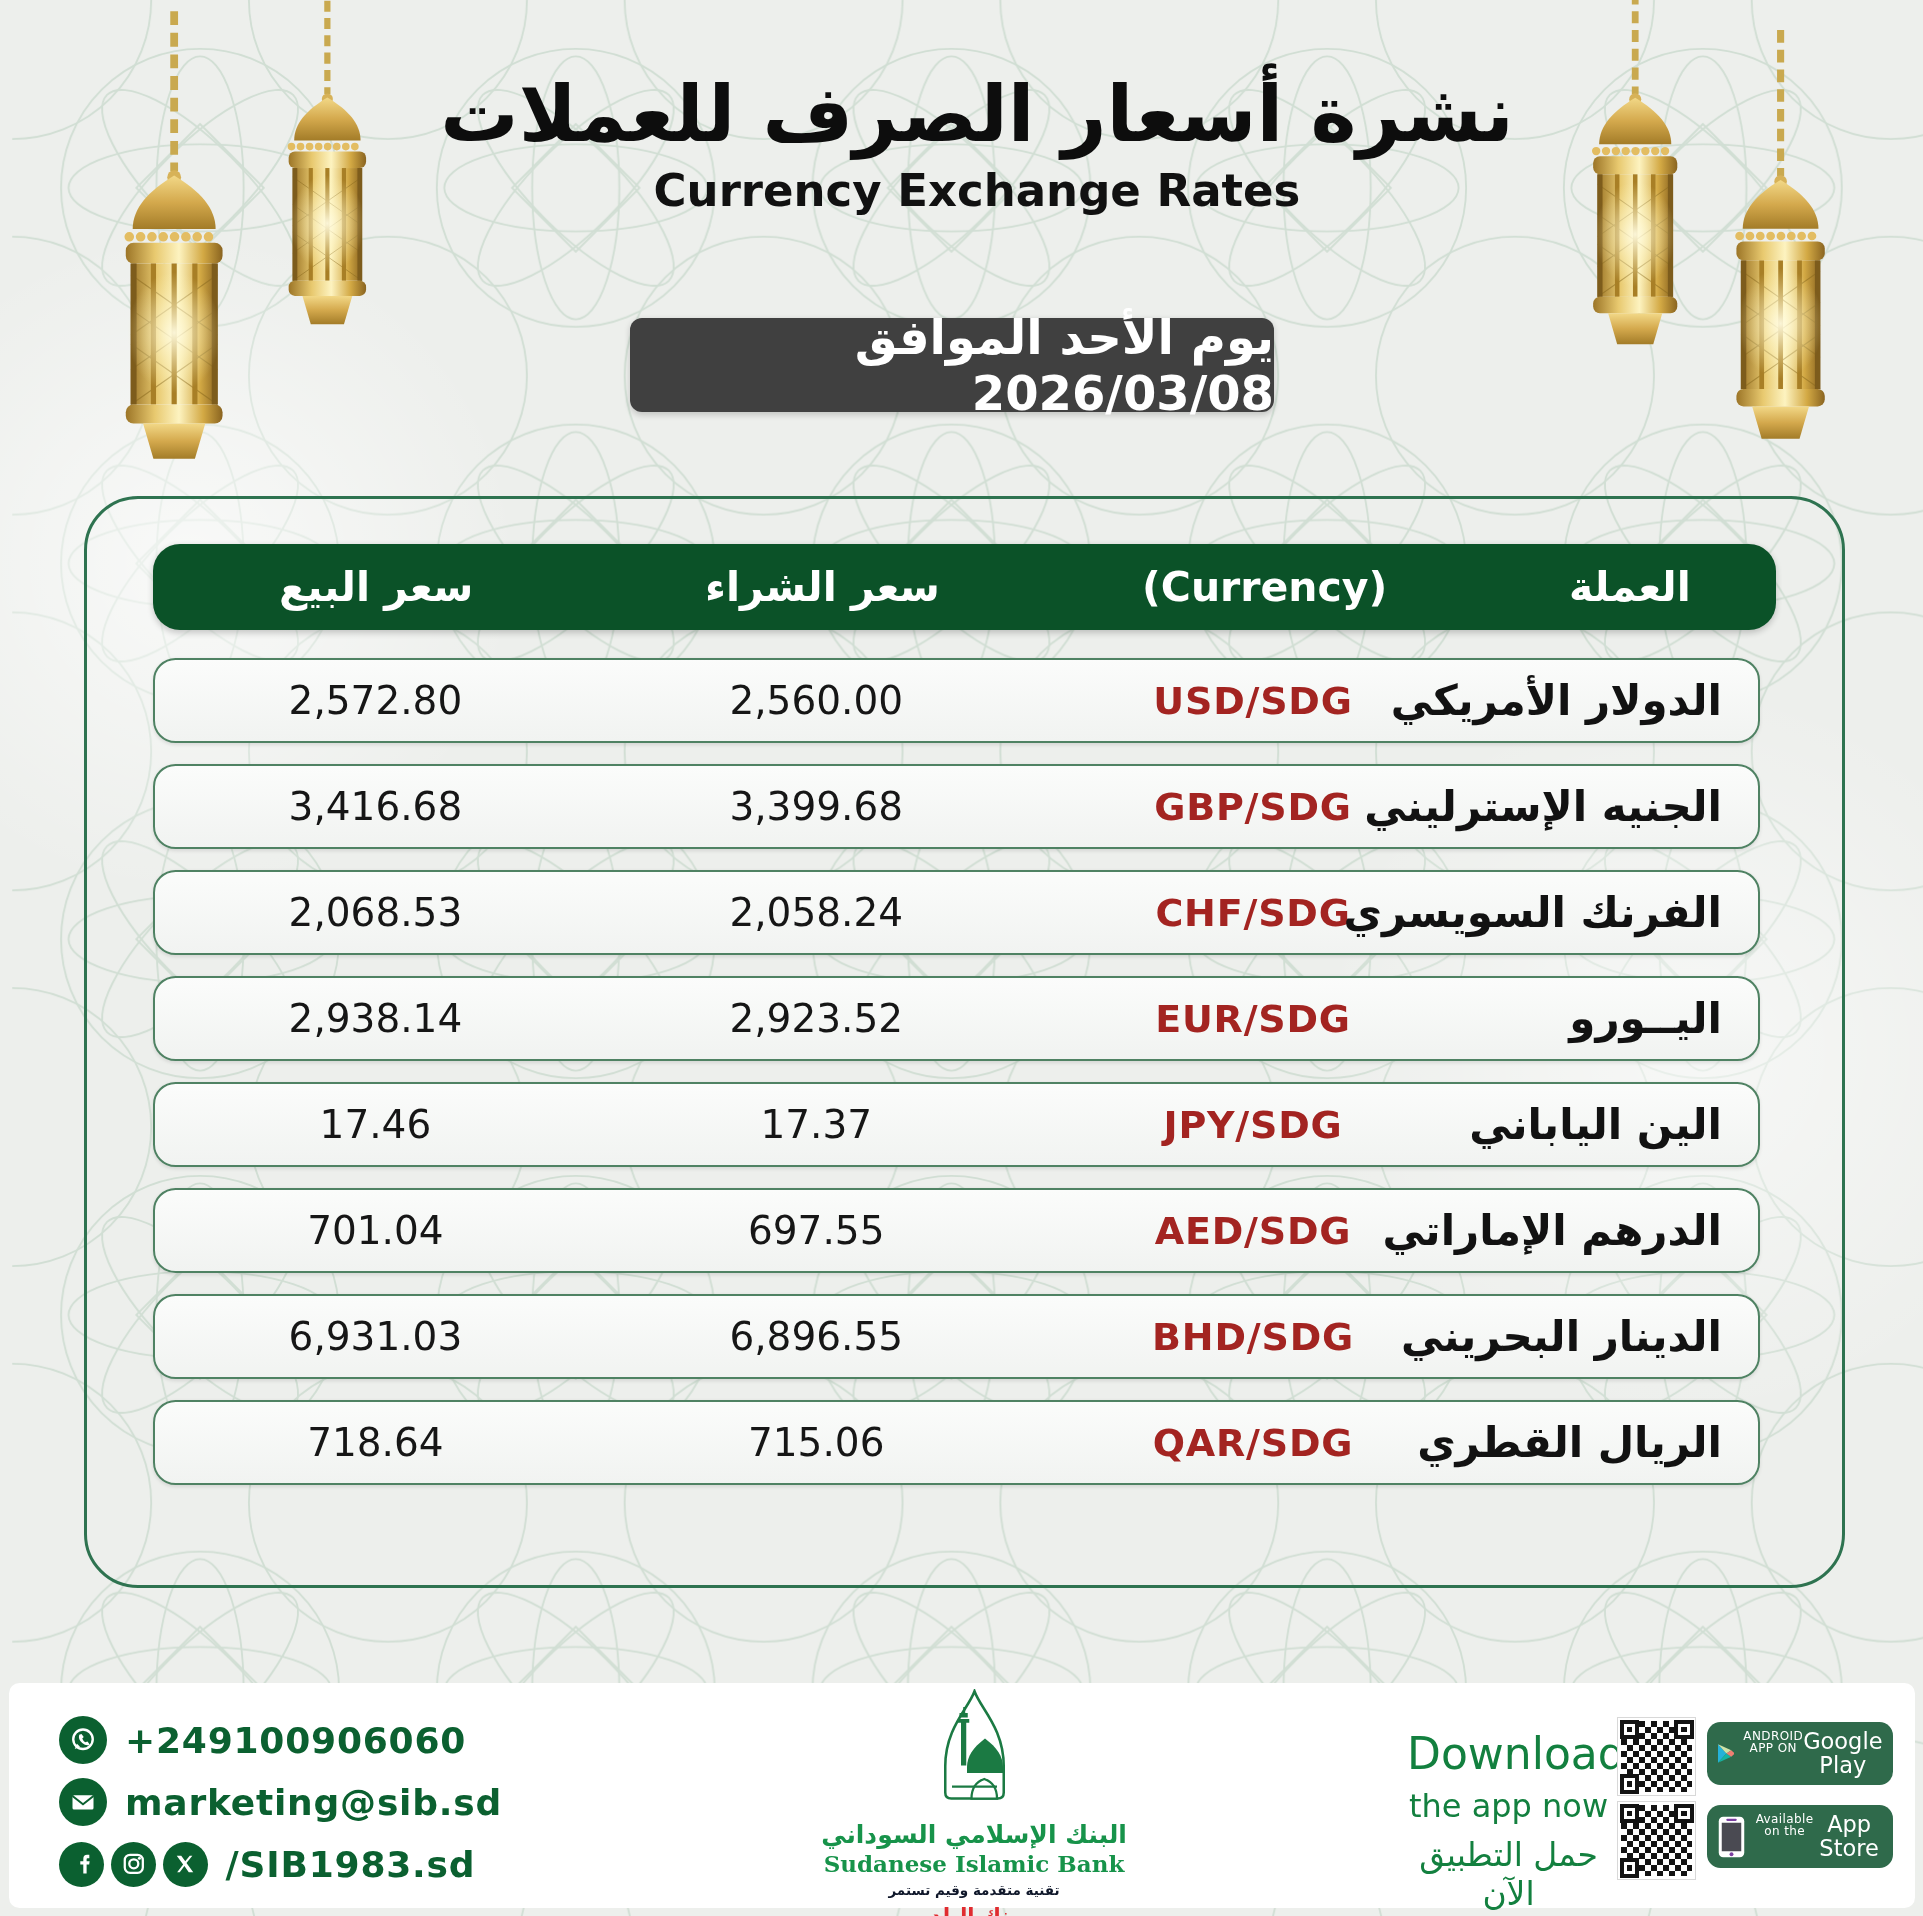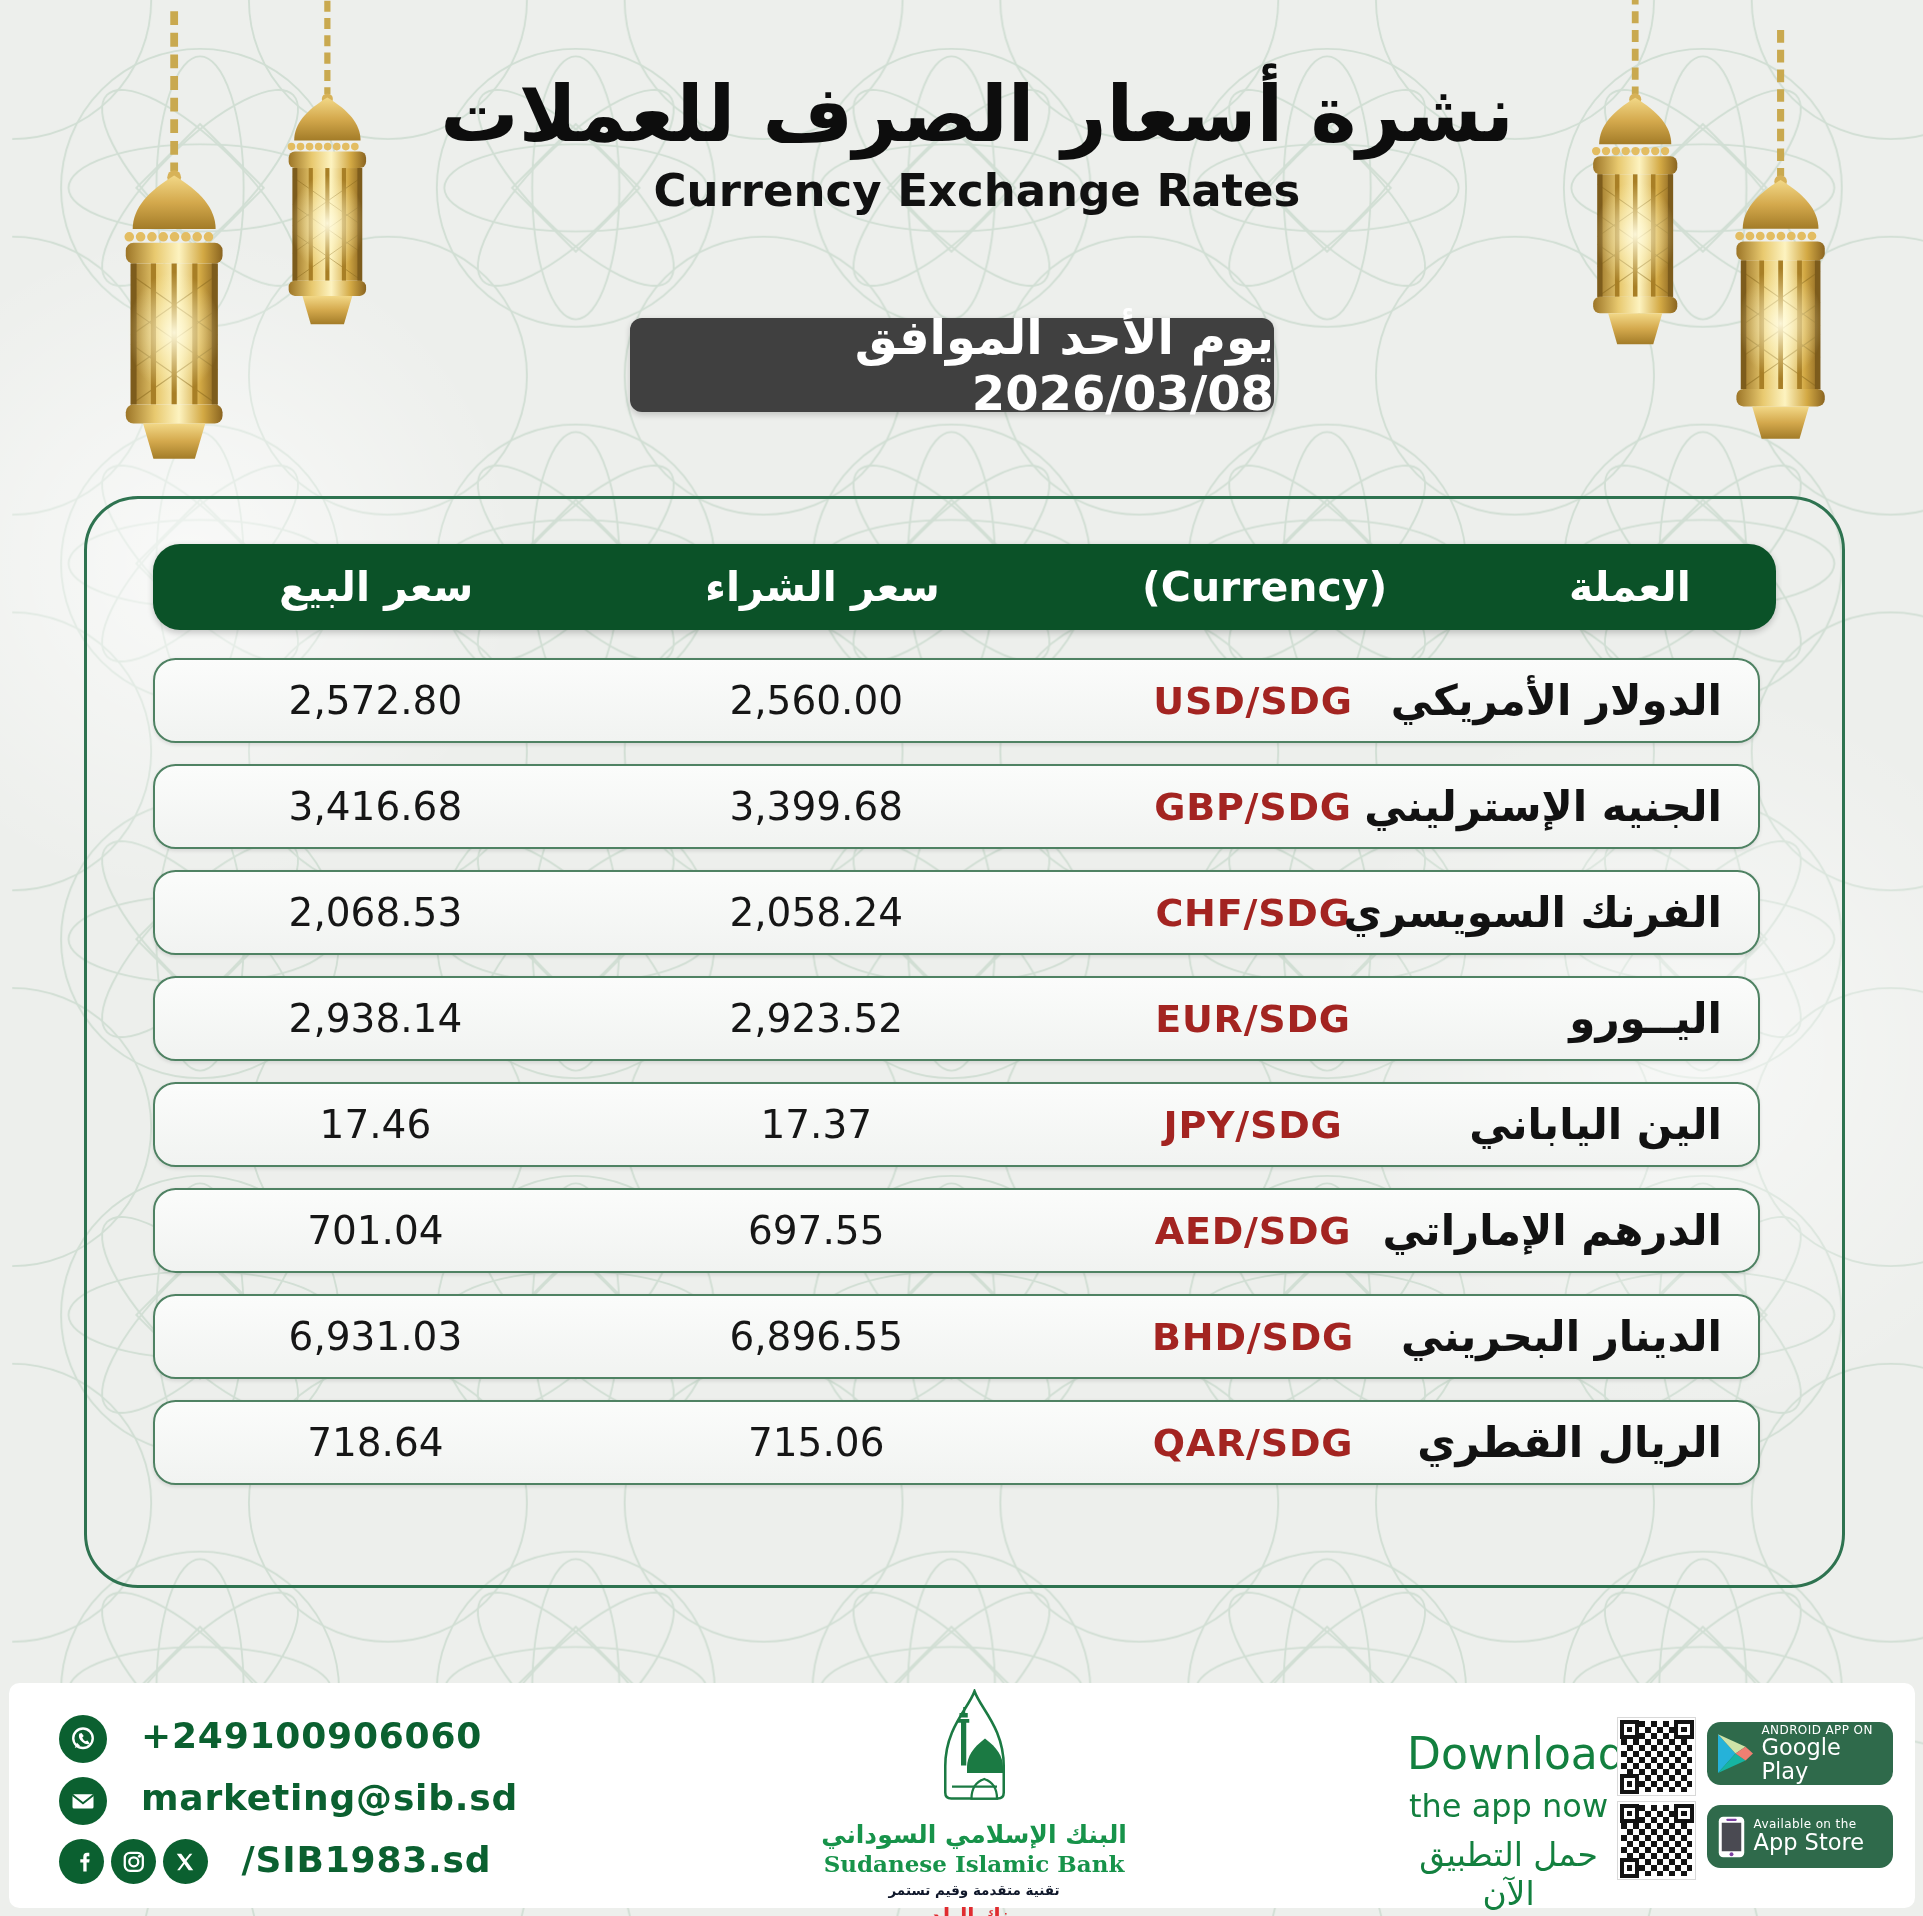--- a/index.html
+++ b/index.html
@@ -40,21 +40,21 @@
   .cell{white-space:nowrap;}
   .c-num{text-align:center;font-size:39px;color:#161616;}
   .c-code{text-align:center;font-size:38px;font-weight:bold;color:#a32421;letter-spacing:0.8px;}
   .c-name{direction:rtl;text-align:right;justify-self:stretch;padding-left:7.5px;
     font-size:42px;font-weight:bold;color:#121212;transform:translateX(-36px);}
 
   
   .footer-band{position:absolute;left:9px;top:1683px;width:1906px;height:225px;
     background:#ffffff;border-radius:10.5px;}
   .contacts{position:absolute;left:59px;top:1715px;display:flex;flex-direction:column;gap:12px;}
-  .contact-row{display:flex;align-items:flex-start;gap:34px;height:50px;}
+  .contact-row{display:flex;align-items:center;gap:18px;height:50px;}
   .cicon{width:48px;height:48px;border-radius:50%;background:#0b6030;display:flex;
     align-items:center;justify-content:center;flex:0 0 auto;}
   .cicon svg{display:block;}
   .ctext{font-size:36px;font-weight:bold;color:#0b6030;letter-spacing:0.8px;}
   .social-group{display:flex;gap:6.8px;}
 
   .logo-block{position:absolute;left:50%;top:1689px;transform:translateX(-50%);
     width:481px;text-align:center;}
   .logo-name-ar{font-size:25px;font-weight:bold;color:#17934a;direction:rtl;margin-top:4.5px;}
   .logo-name-en{font-size:23px;font-weight:bold;color:#17934a;font-family:"DejaVu Serif",serif;margin-top:1.5px;}
@@ -73,21 +73,21 @@
   .qr2{left:1618px;top:1802px;}
   .fp{position:absolute;width:19.5px;height:19.5px;border:4.5px solid #131313;background:#fff;box-sizing:border-box;}
   .fp::after{content:"";position:absolute;inset:3px;background:#131313;}
   .fp.tl{left:-1.5px;top:-1.5px;}.fp.tr{right:-1.5px;top:-1.5px;}.fp.bl{left:-1.5px;bottom:-1.5px;}
 
   .badge{position:absolute;left:1707px;width:186px;height:63px;background:#2f6a4b;
     border-radius:13.5px;display:flex;align-items:center;padding:0 10.5px;box-sizing:border-box;
     color:#fff;gap:9px;}
   .badge-gp{top:1722px;}
   .badge-as{top:1805px;}
-  .badge-txt{display:flex;flex-direction:column;line-height:1.05;flex:1;}
+  .badge-txt{display:flex;line-height:1.05;flex:1;text-align:center;}
   .badge-top{font-size:12px;letter-spacing:0.4px;}
   .badge-bottom{font-size:22.5px;}
 </style>
 </head>
 <body>
 
 <div class="canvas">
 
   <svg class="bg-svg" xmlns="http://www.w3.org/2000/svg" viewBox="0 0 2560 2550" width="1924" height="1916">
     <defs>

